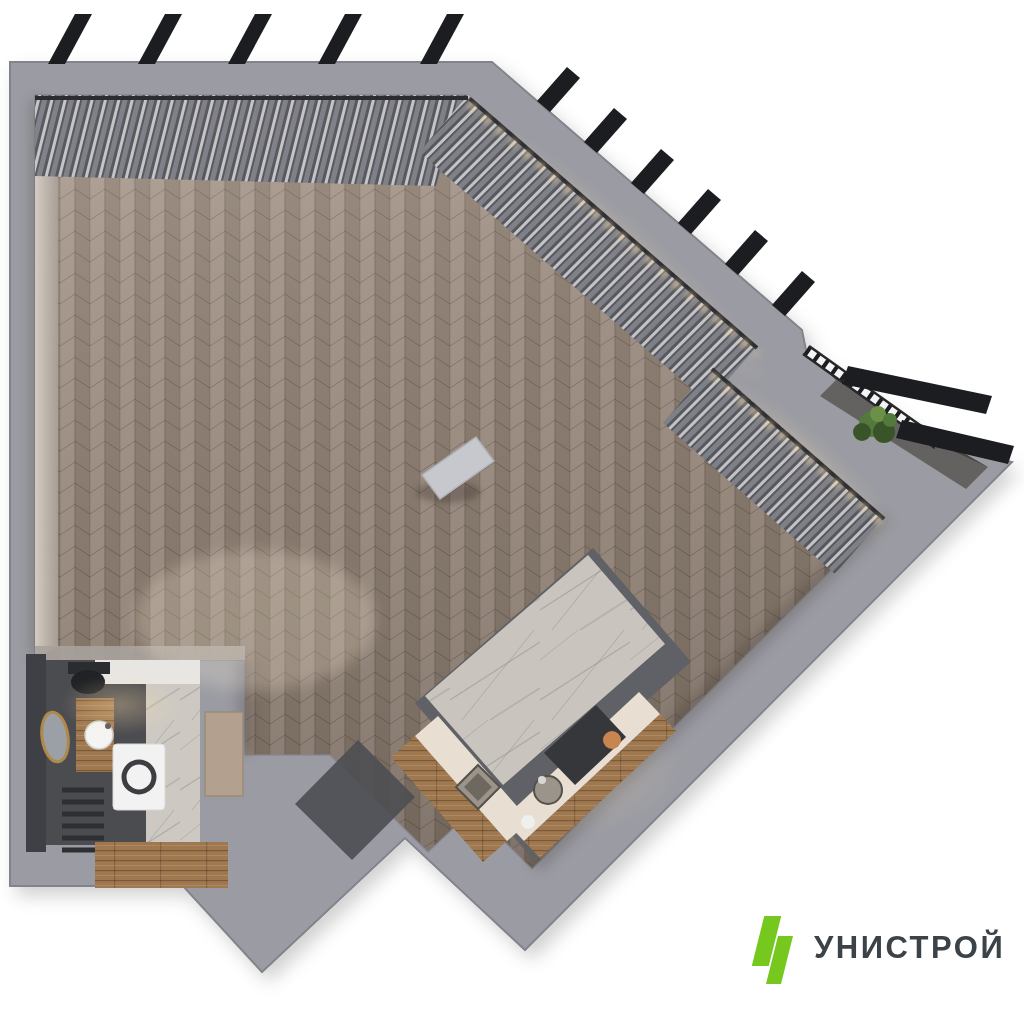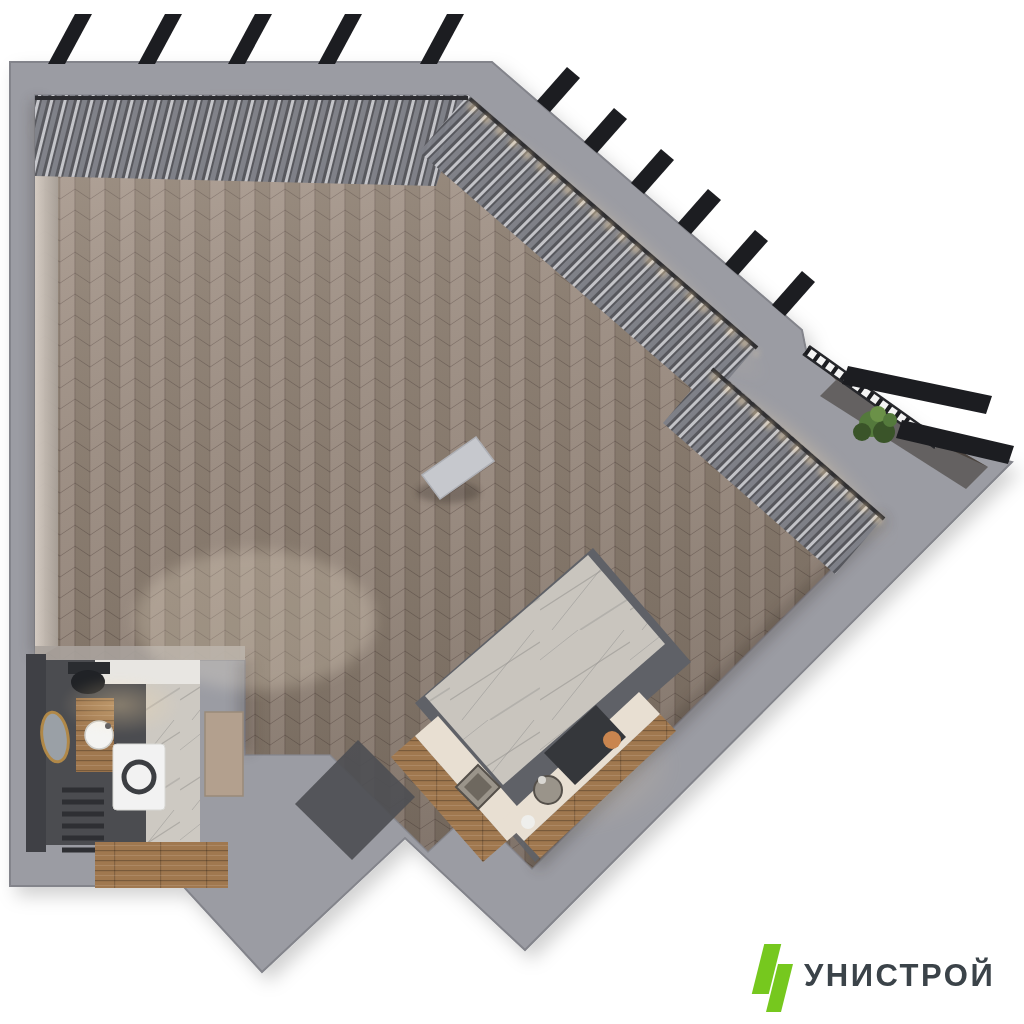--- a/index.html
+++ b/index.html
@@ -10,21 +10,21 @@
     --bath-floor:#4b4c50; --bath-wall-dark:#3f4045; --marble-light:#cdc9c2; --marble-vein:#8f8d8a;
     --wood:#a0784f; --wood-dark:#7c5c3a; --counter-cream:#e8dfd2; --counter-dark:#5f6167;
     --island-marble:#c7c2ba; --steel:#9a948a; --hob:#35373b; --door-tan:#b3a08e; --mat:#4e4f54;
     --plant:#54793c; --plant-dark:#3a5429; --gold:#b08848; --white-goods:#f2f2f2;
     --logo-green:#76c81e; --logo-text:#3b4349;
   }
   html,body{margin:0;padding:0;background:var(--background);}
   .stage{position:relative;width:1024px;height:1024px;background:var(--background);overflow:hidden;
          font-family:"Liberation Sans", sans-serif;}
   .stage svg{position:absolute;left:0;top:0;}
-  .logo{position:absolute;left:748px;top:936px;height:84px;display:flex;align-items:center;gap:12px;}
+  .logo{position:absolute;left:748px;top:908px;height:84px;display:flex;align-items:center;gap:22px;}
   .logo-mark{position:relative;width:44px;height:72px;}
   .logo-mark .p1{position:absolute;left:10px;top:2px;width:17px;height:50px;background:var(--logo-green);
                  transform:skewX(-14deg);}
   .logo-mark .p2{position:absolute;left:24px;top:22px;width:15px;height:48px;background:var(--logo-green);
                  transform:skewX(-14deg);}
   .logo-text{font-size:31px;font-weight:bold;letter-spacing:2.5px;color:var(--logo-text);margin-top:-4px;}
 </style>
 </head>
 <body>
 

